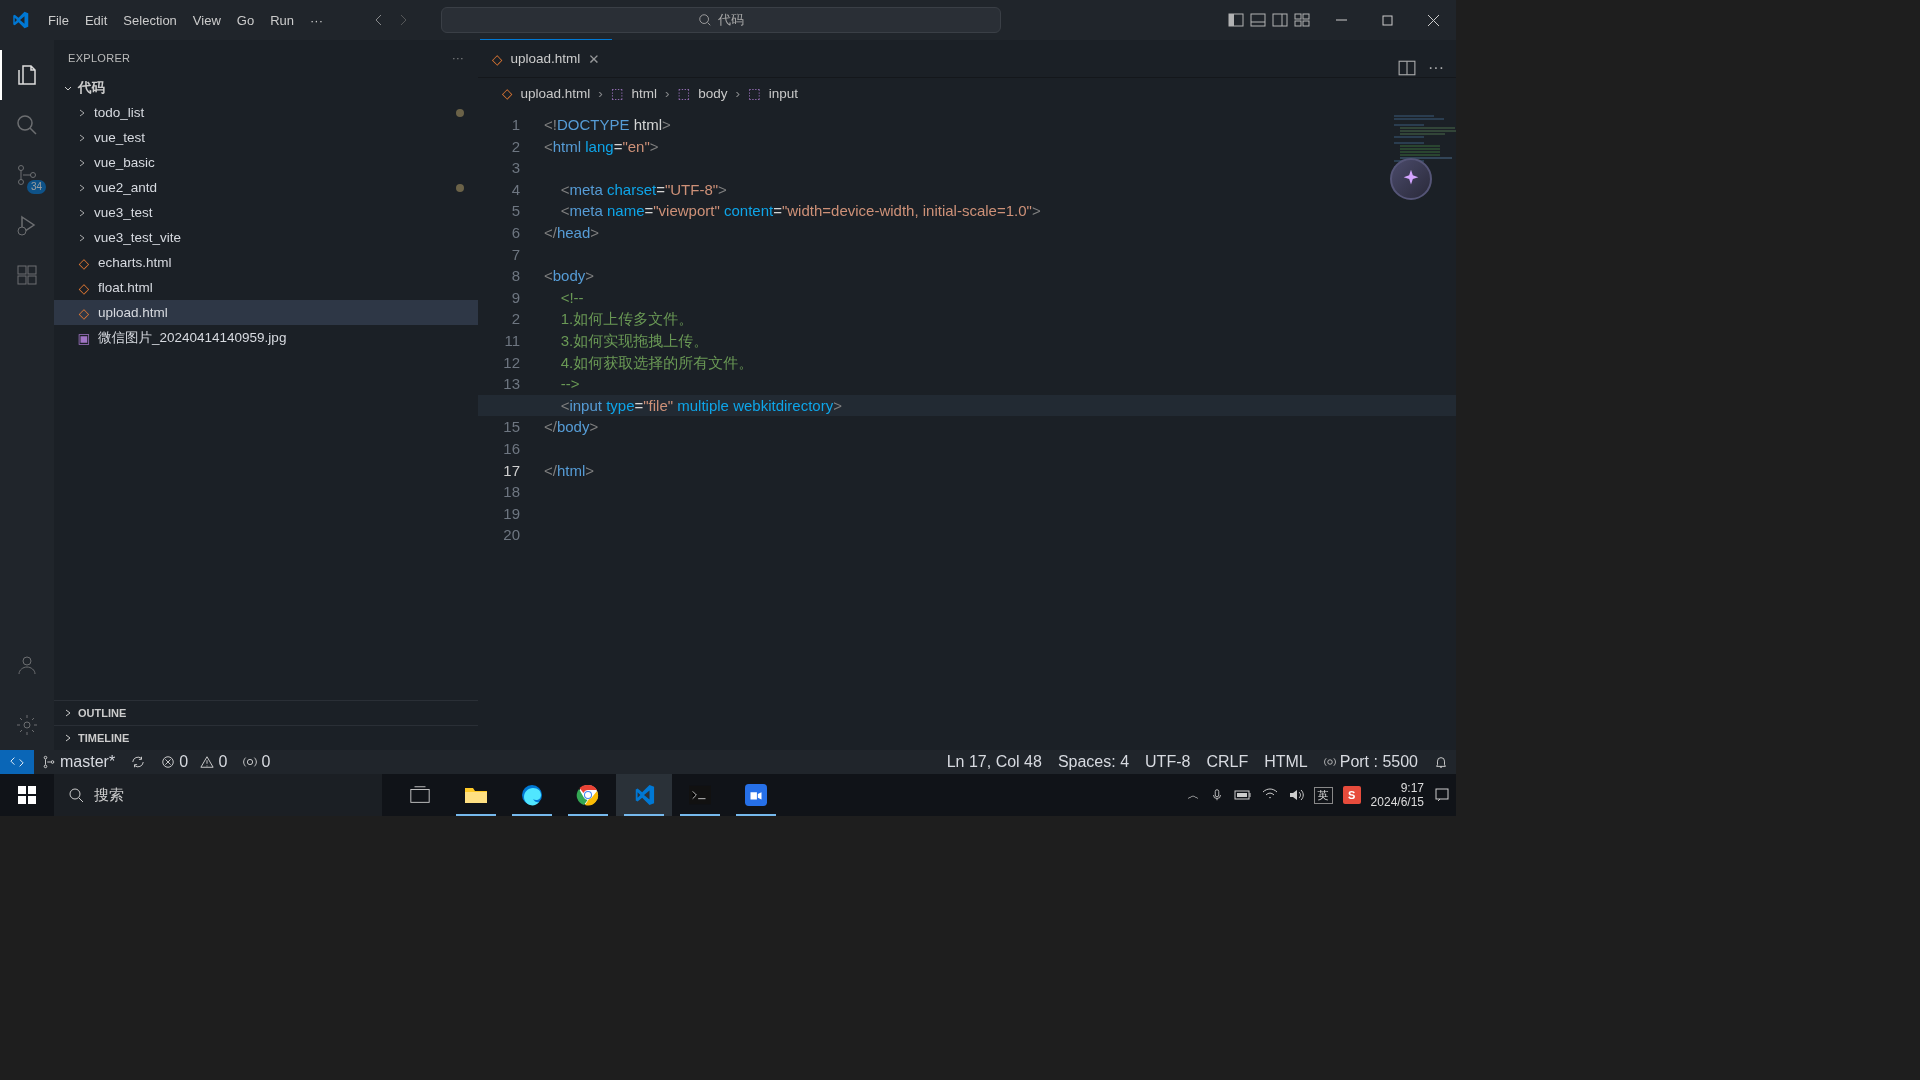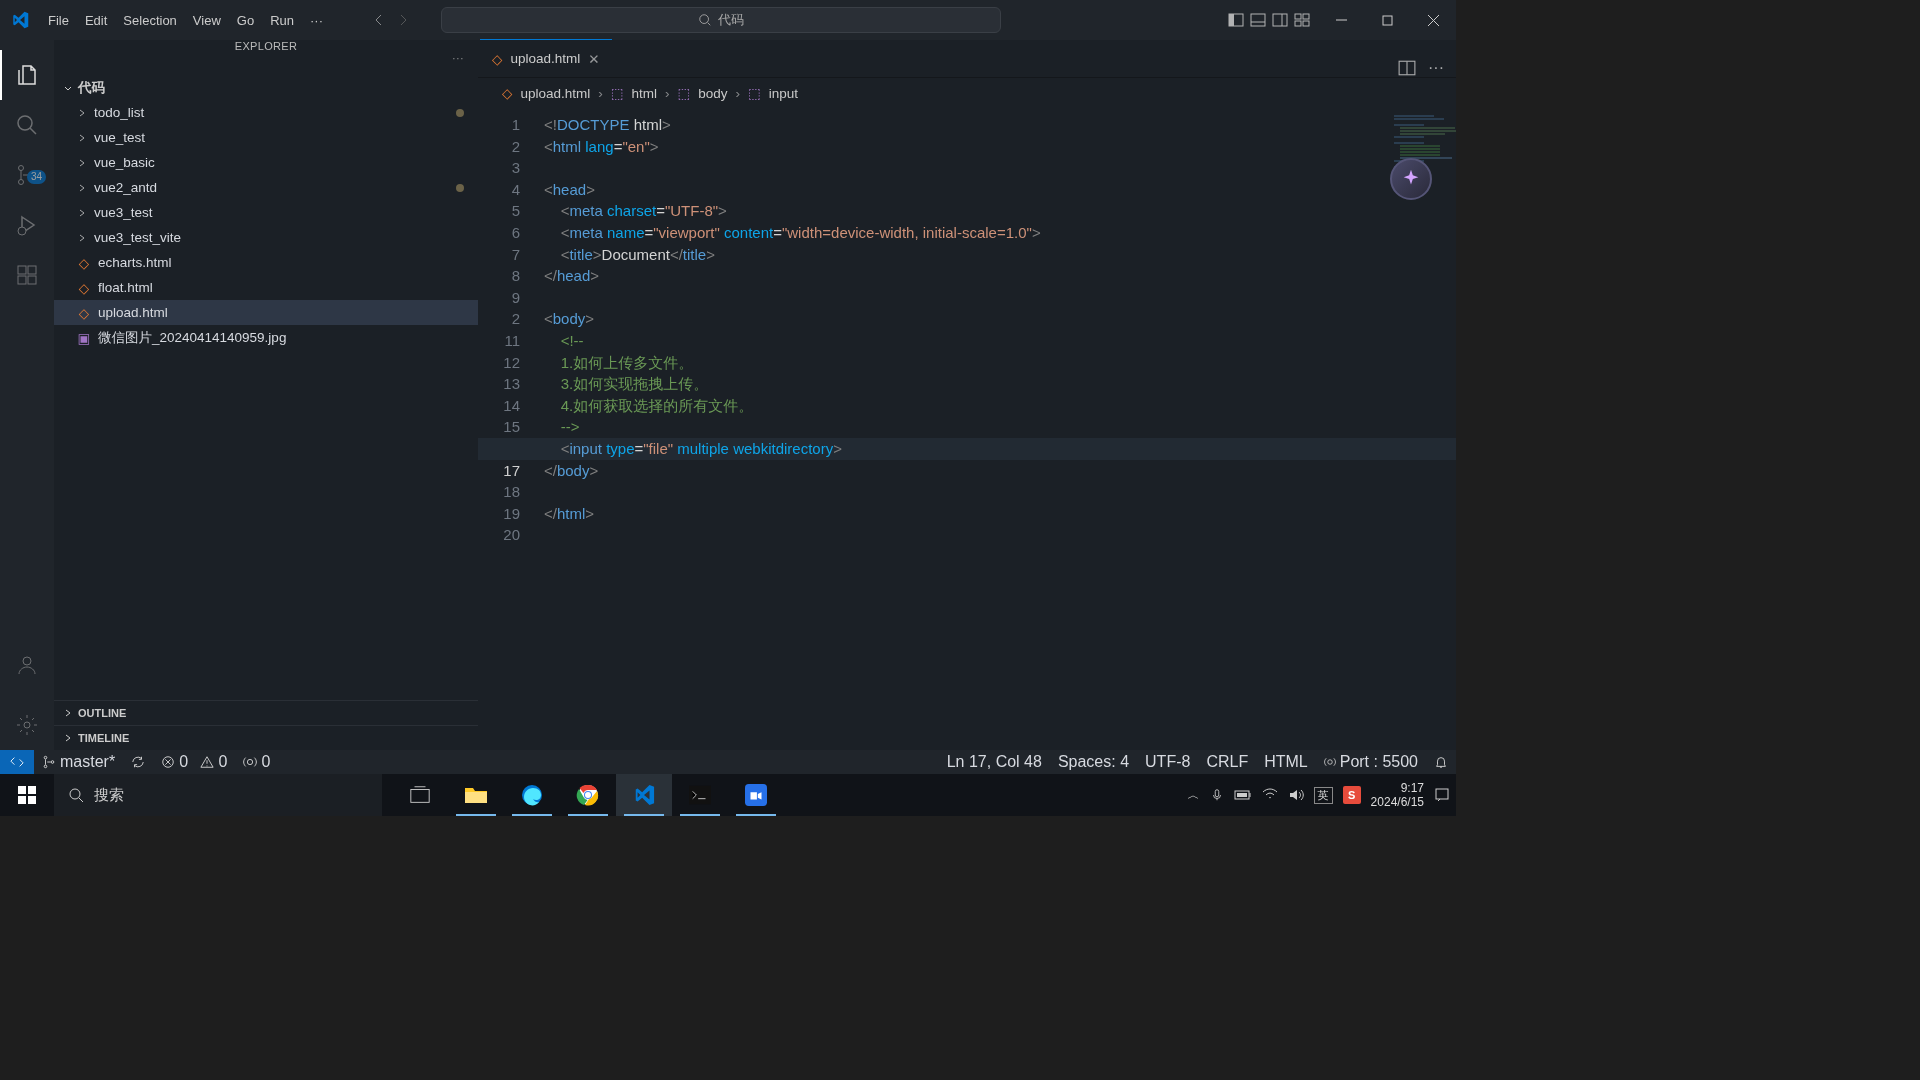--- a/index.html
+++ b/index.html
@@ -17,25 +17,25 @@
 .winicons svg, .winicons .box { opacity:.85; }
 .wctrl { display:flex; }
 .wctrl div { width:46px; height:40px; display:flex; align-items:center; justify-content:center; }
 
 .main { flex:1; display:flex; min-height:0; }
 
 .activity { width:54px; background:#20252b; display:flex; flex-direction:column; align-items:center; padding-top:10px; }
 .activity .aicon { width:54px; height:50px; display:flex; align-items:center; justify-content:center; opacity:.55; position:relative; }
 .activity .aicon.active { opacity:1; }
 .activity .aicon.active::before { content:""; position:absolute; left:0; top:0; bottom:0; width:2px; background:#fff; }
-.activity .badge { position:absolute; bottom:16px; right:8px; background:#0078d4; color:#fff; font-size:10px; border-radius:8px; padding:0 4px; line-height:14px;}
+.activity .badge { position:absolute; bottom:6px; right:8px; background:#0078d4; color:#fff; font-size:10px; border-radius:8px; padding:0 4px; line-height:14px;}
 .activity .bottom { margin-top:auto; margin-bottom:10px; }
 
 .sidebar { width:424px; background:#1b2026; display:flex; flex-direction:column; font-size:13.5px; }
-.sb-hdr { height:36px; display:flex; align-items:center; padding:0 14px; color:#bbb; letter-spacing:.3px; font-size:11px;flex-direction:column; }
+.sb-hdr { height:36px; display:flex; align-items:center; padding:0 14px; color:#bbb; letter-spacing:.3px; font-size:11px; }
 .sb-hdr .dots { margin-left:auto; opacity:.7; }
 .sb-root { height:24px; display:flex; align-items:center; padding-left:8px; font-weight:600; gap:4px; }
 .tree { flex:1; overflow:auto; }
 .row { height:25px; display:flex; align-items:center; padding-left:22px; gap:6px; color:#d7dae0; position:relative; }
 .row.sel { background:#2e3746; }
 .row .mod { position:absolute; right:14px; width:8px; height:8px; border-radius:50%; background:#6b6248; }
 .row .chev { width:12px; opacity:.8; }
 .row .fico { width:16px; text-align:center; }
 .fico.html { color:#e37933; }
 .fico.img { color:#a074c4; }
@@ -342,24 +342,22 @@
           <div>16</div>
           <div class="cur">17</div>
           <div>18</div>
           <div>19</div>
           <div>20</div>
         </div>
       <div class="lines" id="lines">
           <div><span class="tok-p">&lt;!</span><span class="tok-t">DOCTYPE</span> <span class="tok-n">html</span><span class="tok-p">&gt;</span></div>
           <div><span class="tok-p">&lt;</span><span class="tok-t">html</span> <span class="tok-a">lang</span><span class="tok-n">=</span><span class="tok-s">"en"</span><span class="tok-p">&gt;</span></div>
           <div></div>
-          <div><span class="tok-p">&lt;</span><span class="tok-t">head</span><span class="tok-p">&gt;</span></div>
           <div>    <span class="tok-p">&lt;</span><span class="tok-t">meta</span> <span class="tok-a">charset</span><span class="tok-n">=</span><span class="tok-s">"UTF-8"</span><span class="tok-p">&gt;</span></div>
           <div>    <span class="tok-p">&lt;</span><span class="tok-t">meta</span> <span class="tok-a">name</span><span class="tok-n">=</span><span class="tok-s">"viewport"</span> <span class="tok-a">content</span><span class="tok-n">=</span><span class="tok-s">"width=device-width, initial-scale=1.0"</span><span class="tok-p">&gt;</span></div>
-          <div>    <span class="tok-p">&lt;</span><span class="tok-t">title</span><span class="tok-p">&gt;</span><span class="tok-n">Document</span><span class="tok-p">&lt;/</span><span class="tok-t">title</span><span class="tok-p">&gt;</span></div>
           <div><span class="tok-p">&lt;/</span><span class="tok-t">head</span><span class="tok-p">&gt;</span></div>
           <div></div>
           <div><span class="tok-p">&lt;</span><span class="tok-t">body</span><span class="tok-p">&gt;</span></div>
           <div>    <span class="tok-c">&lt;!-- </span></div>
           <div><span class="tok-c">    1.如何上传多文件。</span></div>
           <div><span class="tok-c">    3.如何实现拖拽上传。</span></div>
           <div><span class="tok-c">    4.如何获取选择的所有文件。</span></div>
           <div><span class="tok-c">    --&gt;</span></div>
           <div class="hl">    <span class="tok-p">&lt;</span><span class="tok-t">input</span> <span class="tok-a">type</span><span class="tok-n">=</span><span class="tok-s">"file"</span> <span class="tok-a">multiple</span> <span class="tok-a">webkitdirectory</span><span class="tok-p">&gt;</span></div>
           <div><span class="tok-p">&lt;/</span><span class="tok-t">body</span><span class="tok-p">&gt;</span></div>

